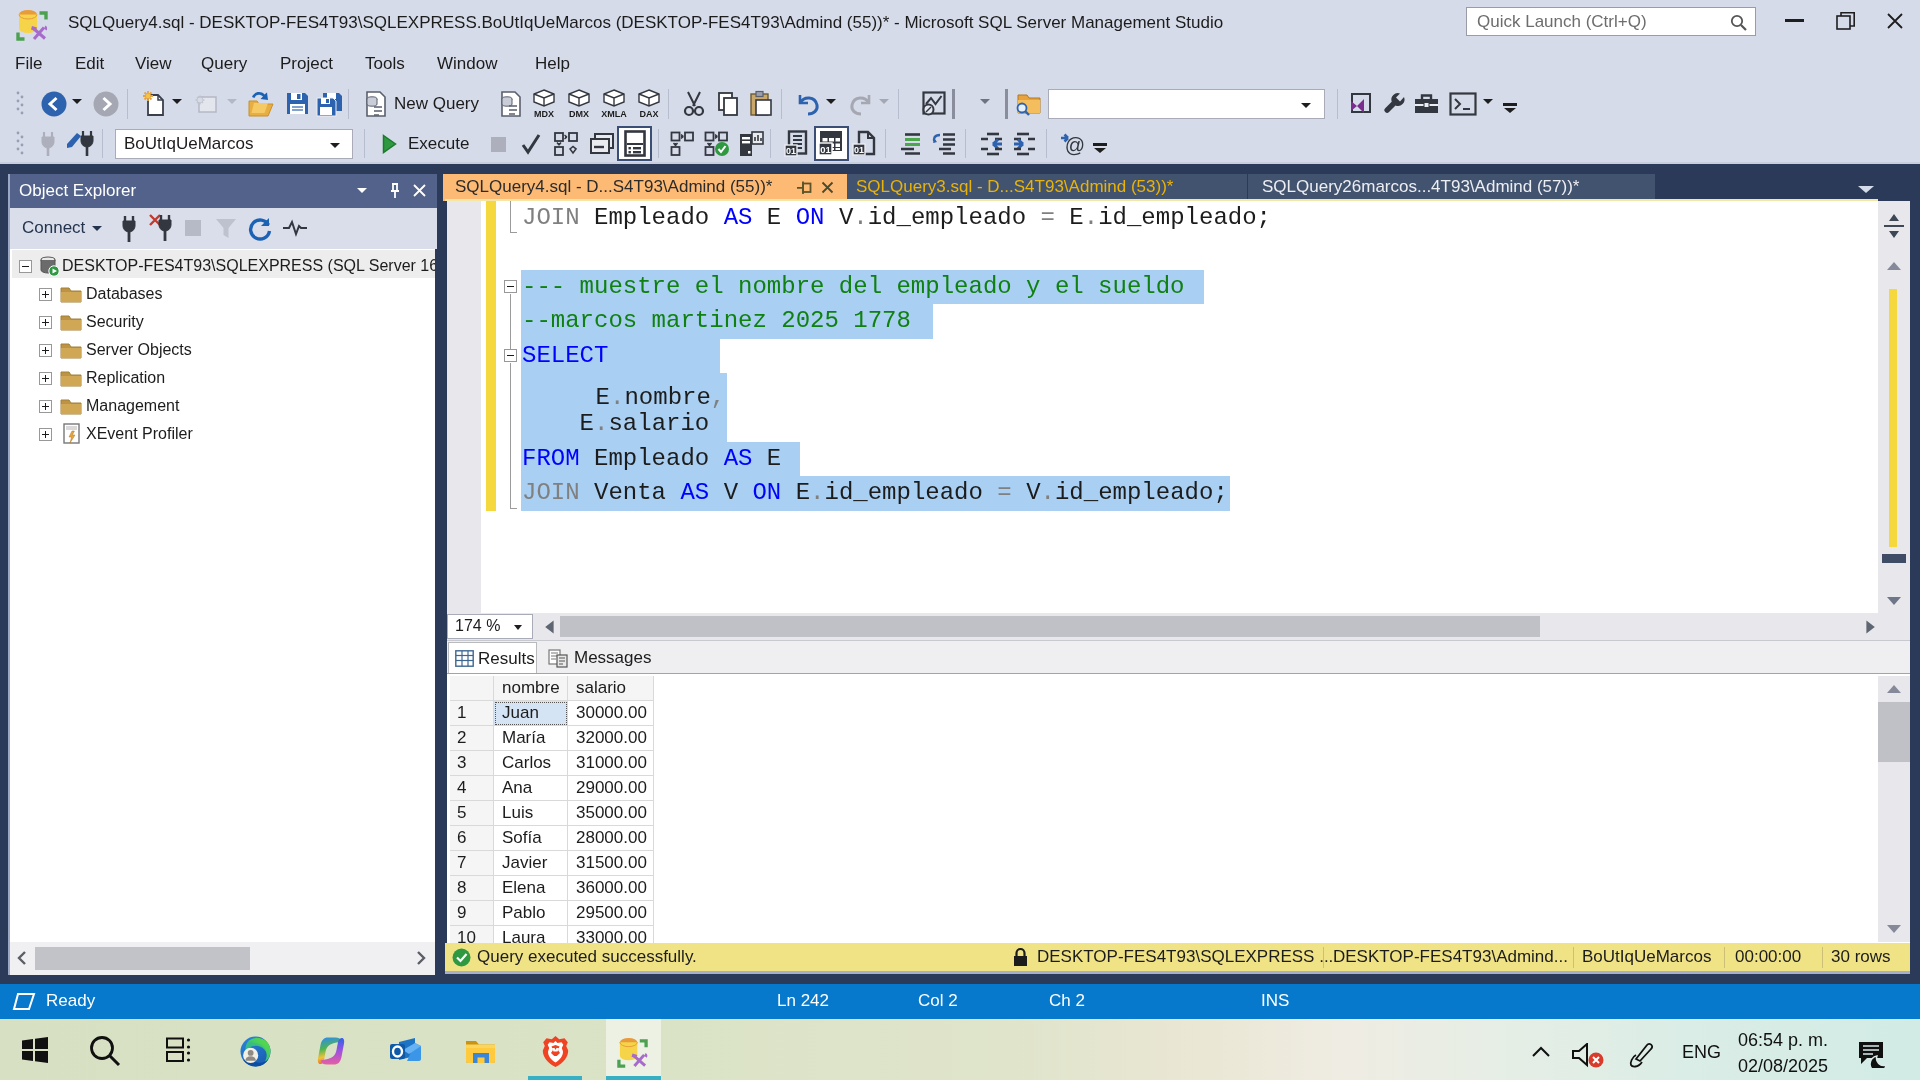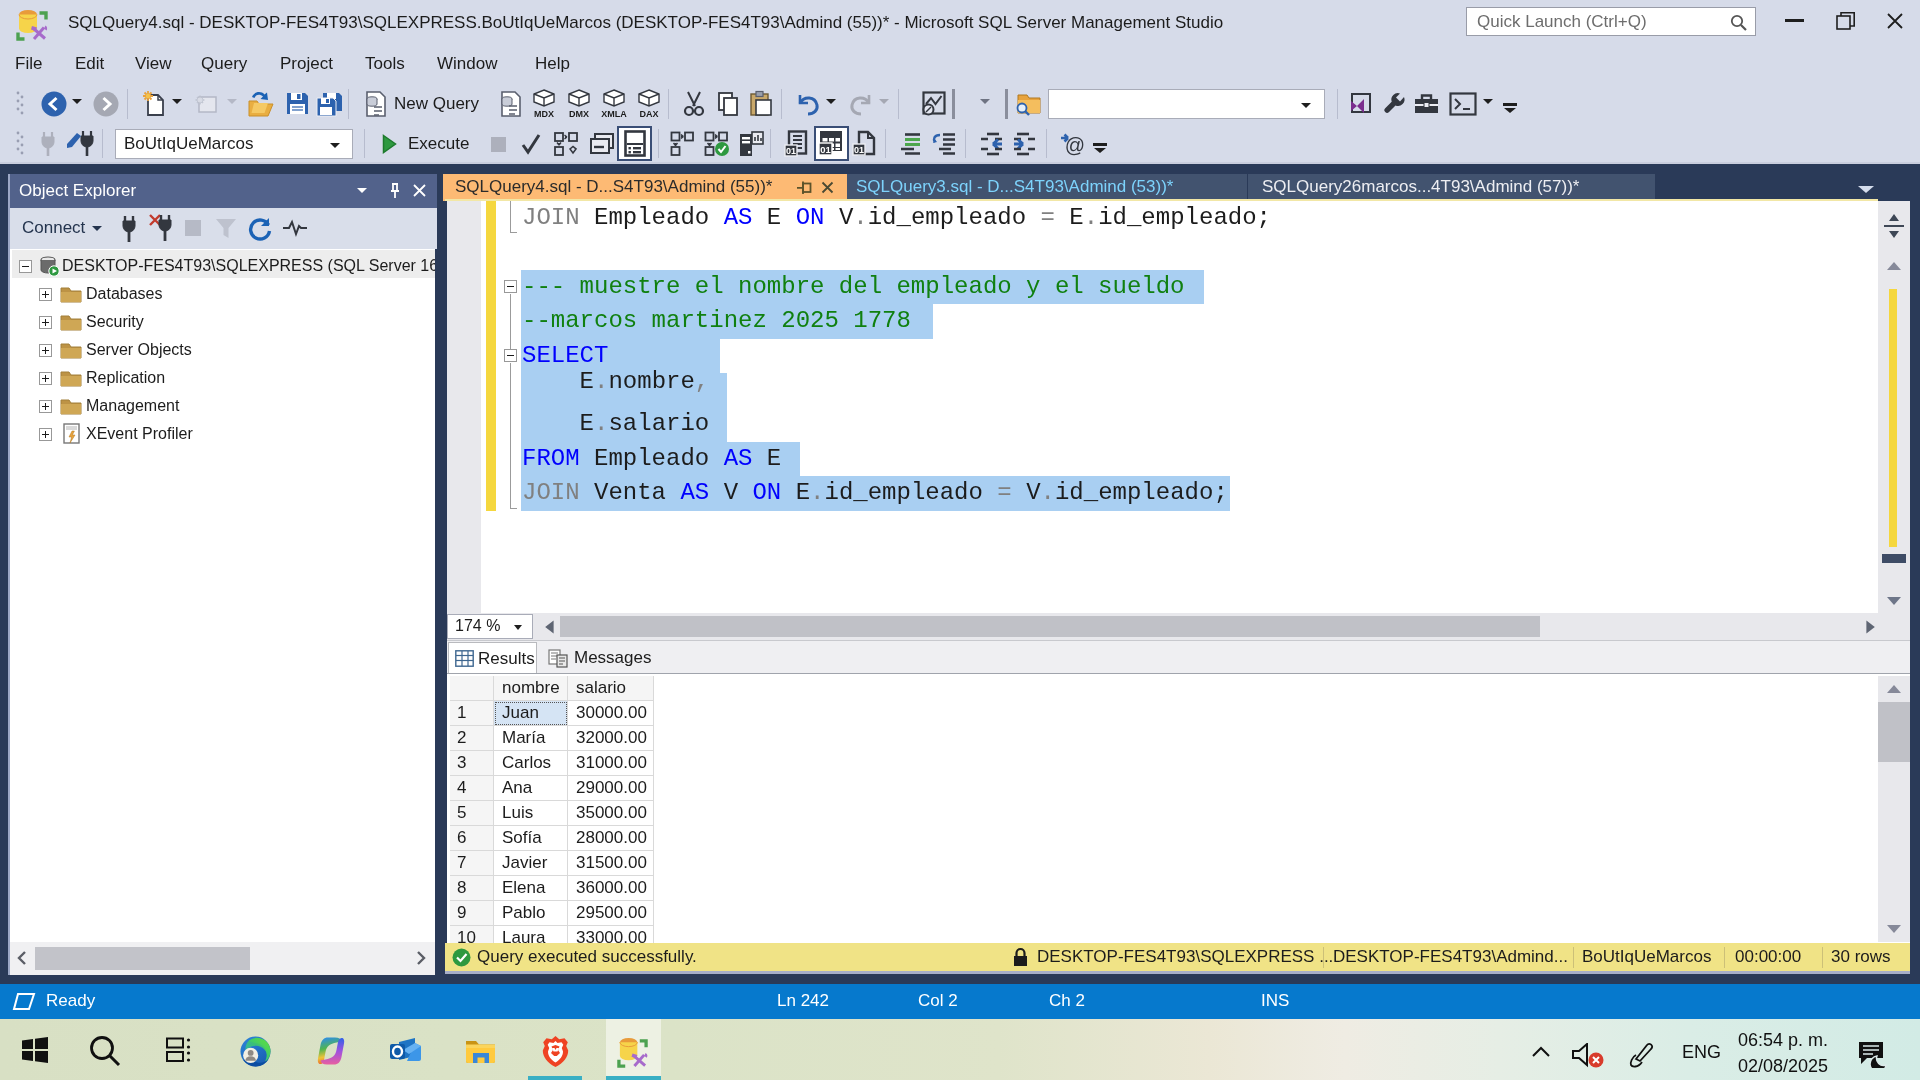--- a/index.html
+++ b/index.html
@@ -570,21 +570,21 @@
           <g stroke="#5C532B" stroke-width="1.8" fill="none">
             <path d="M7 2.5 V15 M1 8.8 H7"></path>
             <rect x="7" y="4.5" width="7.5" height="8.5"></rect>
           </g>
         </svg>
       <svg class="abs" style="left:378px;top:7px;" width="13" height="13" viewBox="0 0 13 13">
           <path d="M1.5 1.5 L11.5 11.5 M11.5 1.5 L1.5 11.5" stroke="#4A4A33" stroke-width="1.8"></path>
         </svg>
     </div>
     <div class="abs" style="left:402px;top:0;width:401px;height:27px;background:#42536F;border-right:1px solid #2A3A58;">
-      <div class="abs" style="left:9px;top:3px;font-size:17px;color:#7dd3fc;">SQLQuery3.sql - D...S4T93\Admind (53))*</div>
+      <div class="abs" style="left:9px;top:3px;font-size:17px;color:#eab308;">SQLQuery3.sql - D...S4T93\Admind (53))*</div>
     </div>
     <div class="abs" style="left:803px;top:0;width:407px;height:27px;background:#42536F;">
       <div class="abs" style="left:14px;top:3px;font-size:17px;color:#EDEEF2;">SQLQuery26marcos...4T93\Admind (57))*</div>
     </div>
     <div class="caret" style="left:1413px;top:12px;border-top-color:#D4DCEC;border-left-width:8px;border-right-width:8px;border-top-width:7px;"></div>
     <div class="abs" style="left:0;top:25px;width:1433px;height:2px;background:#F2E7A6;"></div>
   </div>
 
   <div class="abs" style="left:0;top:27px;width:1465px;height:412px;background:#FFFFFF;">
     <div class="abs" style="left:2px;top:0;width:34px;height:412px;background:#E8E8EC;"></div>
@@ -603,21 +603,21 @@
     <div class="abs expbox" style="left:59px;top:79px;"></div>
     <div class="abs" style="left:65px;top:93px;width:1px;height:55px;background:#9B9B9B;"></div>
     <div class="abs expbox" style="left:59px;top:148px;"></div>
     <div class="abs" style="left:65px;top:162px;width:1px;height:145px;background:#9B9B9B;"></div>
     <div class="abs" style="left:65px;top:307px;width:7px;height:1px;background:#9B9B9B;"></div>
 
     <div class="code" style="top:0px;"><span class="g">JOIN</span> Empleado <span class="b">AS</span> E <span class="b">ON</span> V<span class="g">.</span>id_empleado <span class="g">=</span> E<span class="g">.</span>id_empleado;</div>
     <div class="code" style="top:68.8px;"><span class="c">--- muestre el nombre del empleado y el sueldo</span></div>
     <div class="code" style="top:103.2px;"><span class="c">--marcos martinez 2025 1778</span></div>
     <div class="code" style="top:137.6px;"><span class="b">SELECT</span></div>
-    <div class="code" style="top:164px;">    E<span class="g">.</span>nombre<span class="g">,</span></div>
+    <div class="code" style="top:180px;padding-left:16px;">    E<span class="g">.</span>nombre<span class="g">,</span></div>
     <div class="code" style="top:206.4px;">    E<span class="g">.</span>salario</div>
     <div class="code" style="top:240.8px;text-align:right;"><span class="b">FROM</span> Empleado <span class="b">AS</span> E</div>
     <div class="code" style="top:275.2px;"><span class="g">JOIN</span> Venta <span class="b">AS</span> V <span class="b">ON</span> E<span class="g">.</span>id_empleado <span class="g">=</span> V<span class="g">.</span>id_empleado;</div>
   </div>
 
   <div class="abs" style="left:1433px;top:27px;width:32px;height:439px;background:#E8E8EC;">
     <svg class="abs" style="left:4px;top:12px;" width="24" height="26" viewBox="0 0 24 26">
         <path d="M12 1 L17 8 H7 Z M12 25 L7 18 H17 Z" fill="#3E4756"></path>
         <line x1="2" y1="13" x2="22" y2="13" stroke="#3E4756" stroke-width="2"></line>
       </svg>

